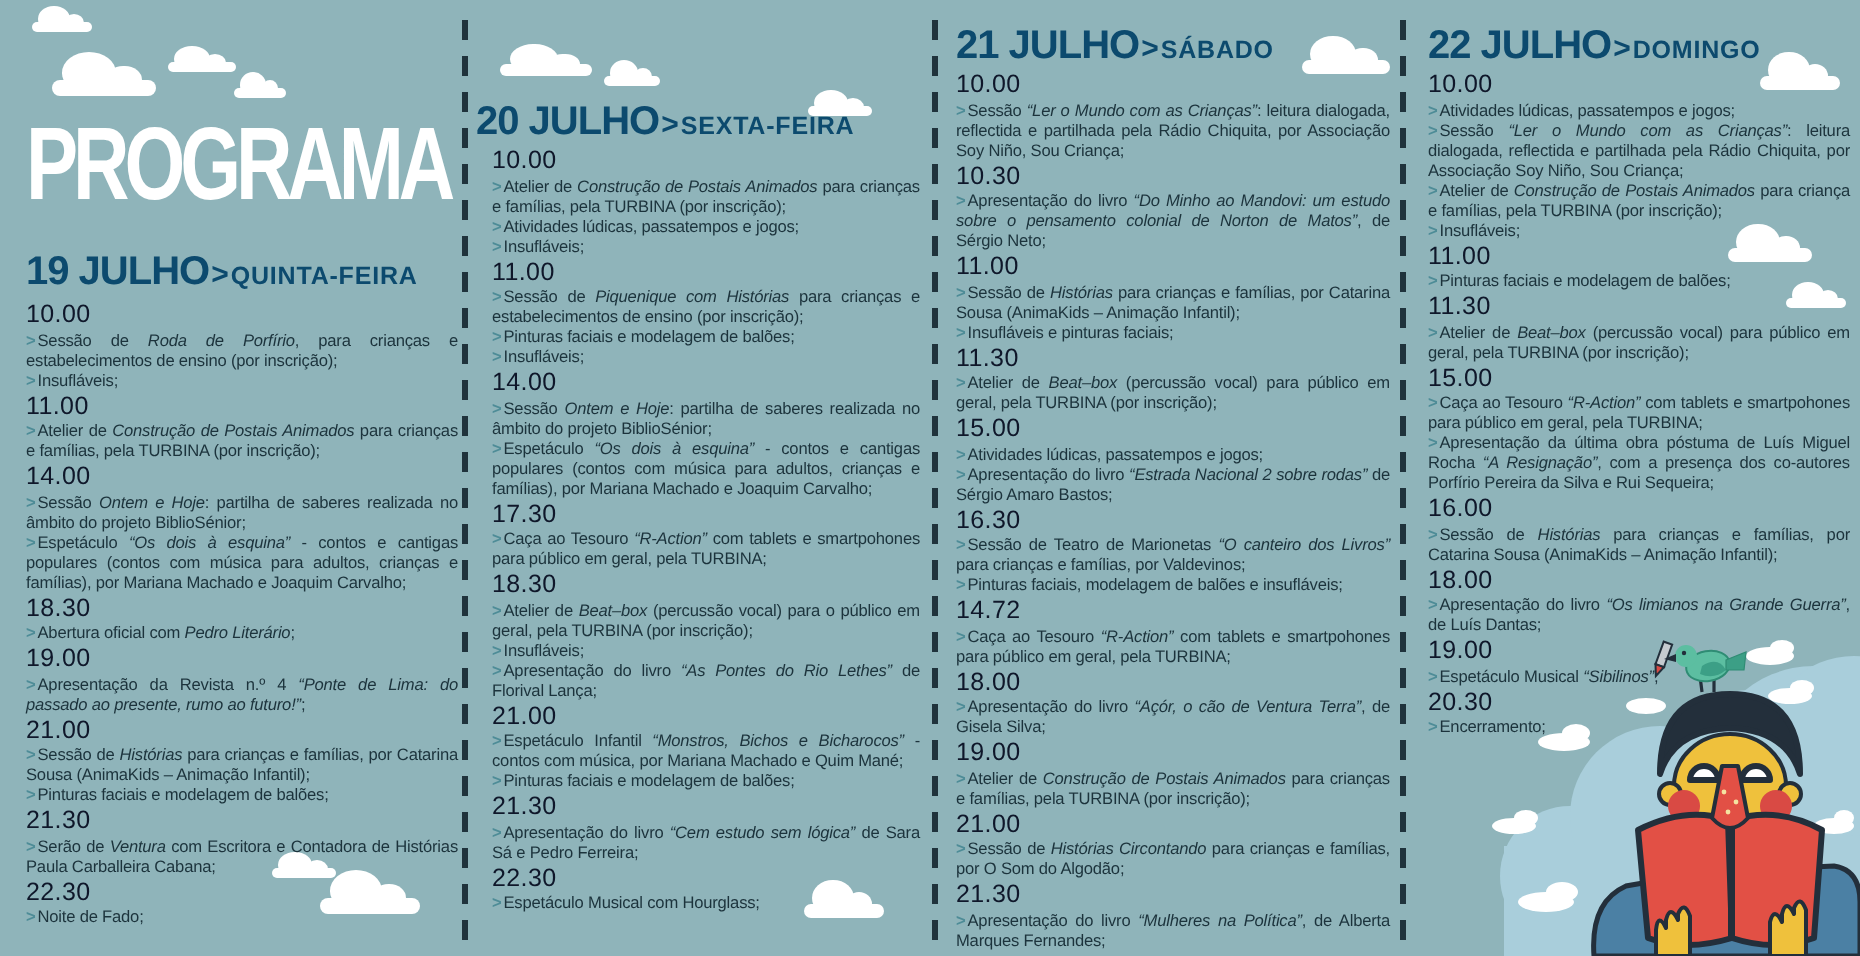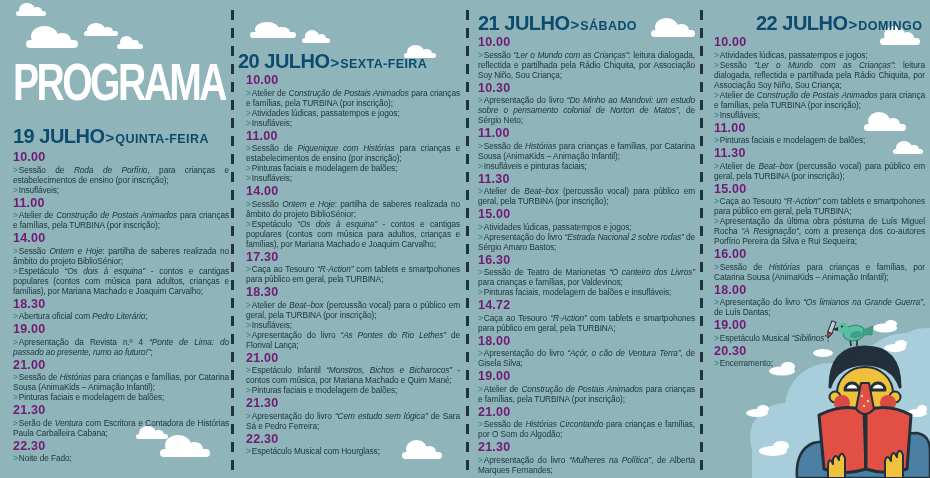--- a/index.html
+++ b/index.html
@@ -24,21 +24,21 @@
   
   .dayhdr{
     position:absolute;z-index:2;margin:0;color:#0c4a6e;font-weight:bold;white-space:nowrap;
   }
   .dayhdr .date{font-size:20px;letter-spacing:-0.5px;}
   .dayhdr .arrow{font-size:15px;padding:0 1px;}
   .dayhdr .weekday{font-size:12.5px;letter-spacing:0.4px;}
   
   .slots{position:absolute;z-index:2;}
   .time{
-    color:#701a75;font-weight:bold;font-size:12.5px;line-height:11.5px;
+    color:#0f172a;font-weight:normal;font-size:12.5px;line-height:11.5px;
     margin:3px 0 1px 0;letter-spacing:0.2px;
   }
   .item{
     margin:0;font-size:8.3px;line-height:10px;color:#1C333C;
     text-align:justify;letter-spacing:-0.1px;
   }
   .item .marker{color:#4E8C97;font-weight:bold;margin-right:1px;}
   .item i{font-style:italic;}
   
   .cloud{position:absolute;background:#fff;border-radius:10px;z-index:0;}
@@ -154,21 +154,21 @@
       <p class="item"><span class="marker">&gt;</span>Apresentação do livro <i>“Açór, o cão de Ventura Terra”</i>, de Gisela Silva;</p>
       <div class="time">19.00</div>
       <p class="item"><span class="marker">&gt;</span>Atelier de <i>Construção de Postais Animados</i> para crianças e famílias, pela TURBINA (por inscrição);</p>
       <div class="time">21.00</div>
       <p class="item"><span class="marker">&gt;</span>Sessão de <i>Histórias Circontando</i> para crianças e famílias, por O Som do Algodão;</p>
       <div class="time">21.30</div>
       <p class="item"><span class="marker">&gt;</span>Apresentação do livro <i>“Mulheres na Política”</i>, de Alberta Marques Fernandes;</p>
       <div class="time">22.30</div>
     </div>
 
-  <h2 class="dayhdr" style="left:756px;top:8px;">
+  <h2 class="dayhdr" style="left:714px;top:8px;">
     <span class="date">22 JULHO</span><span class="arrow">&gt;</span><span class="weekday">DOMINGO</span>
   </h2>
   <div class="slots" style="left:714px;top:34px;width:211px;">
       <div class="time">10.00</div>
       <p class="item"><span class="marker">&gt;</span>Atividades lúdicas, passatempos e jogos;</p>
       <p class="item"><span class="marker">&gt;</span>Sessão <i>“Ler o Mundo com as Crianças”</i>: leitura dialogada, reflectida e partilhada pela Rádio Chiquita, por Associação Soy Niño,  Sou Criança;</p>
       <p class="item"><span class="marker">&gt;</span>Atelier de <i>Construção de Postais Animados</i> para criança e famílias, pela TURBINA (por inscrição);</p>
       <p class="item"><span class="marker">&gt;</span>Insufláveis;</p>
       <div class="time">11.00</div>
       <p class="item"><span class="marker">&gt;</span>Pinturas faciais e modelagem de balões;</p>

